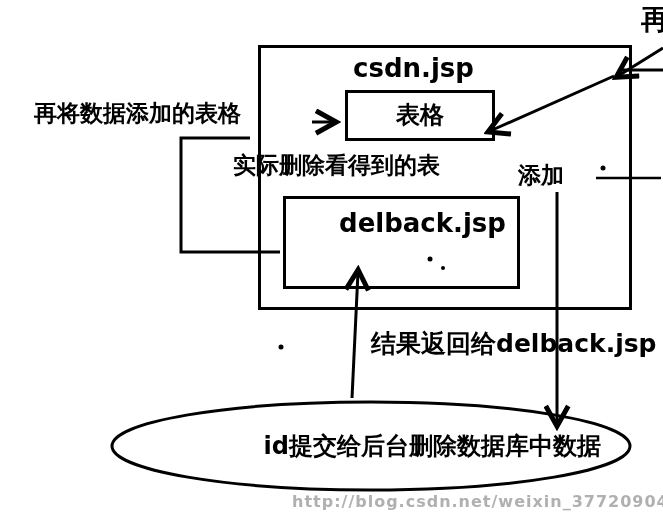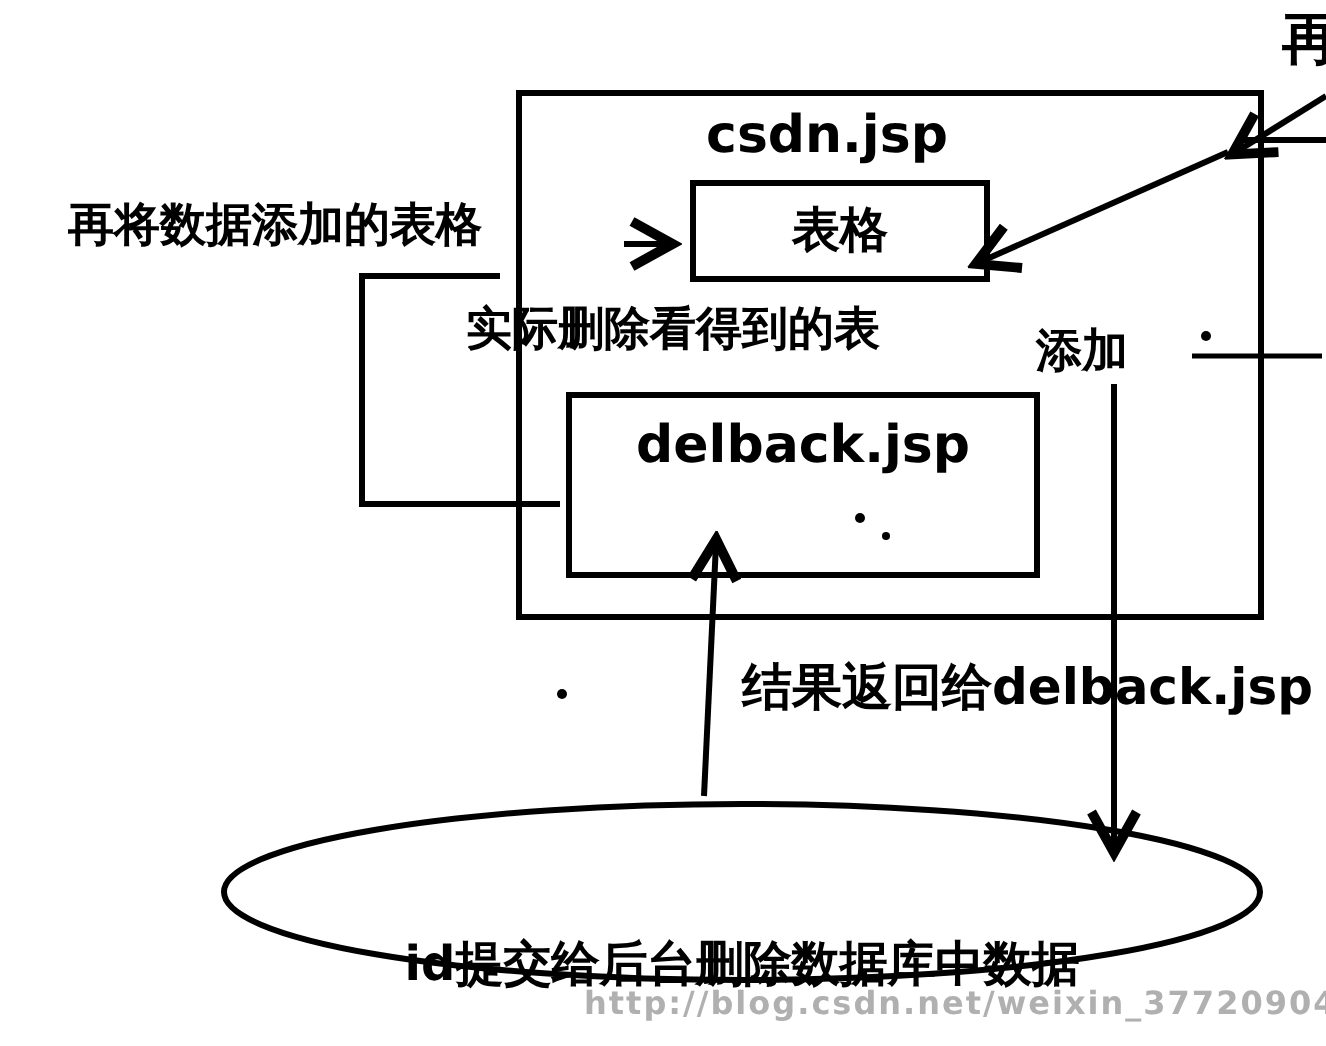--- a/index.html
+++ b/index.html
@@ -71,28 +71,28 @@
 
 <div class="box" style="left:258px;top:45px;width:374px;height:265px;"></div>
 
 <div class="label" style="left:346px;top:54px;width:135px;font-size:26px;text-align:center;">csdn.jsp</div>
 
 <div class="box center" style="left:345px;top:90px;width:150px;height:51px;">
   <span class="label" style="position:static;font-size:24px;">表格</span>
 </div>
 
 <div class="box" style="left:283px;top:196px;width:237px;height:93px;">
-  <div class="label" style="position:absolute;left:0;top:10px;width:100%;font-size:26px;text-align:center;">delback.jsp</div>
+  <div class="label" style="position:absolute;left:0;top:10px;width:100%;font-size:26px;text-align:center;padding-left:21px;">delback.jsp</div>
 </div>
 
 <div class="label" style="left:34px;top:100px;font-size:23px;">再将数据添加的表格</div>
 
 <div class="label" style="left:233px;top:152px;font-size:23px;">实际删除看得到的表</div>
 
 <div class="label" style="left:518px;top:163px;font-size:23px;font-family:Liberation Serif, serif;">添加</div>
 
 <div class="label" style="left:371px;top:330px;font-size:25px;">结果返回给delback.jsp</div>
 
-<div class="label" style="left:141px;top:433px;width:460px;font-size:24px;text-align:center;margin-top:36px;">id提交给后台删除数据库中数据</div>
+<div class="label" style="left:141px;top:433px;width:460px;font-size:24px;text-align:right;">id提交给后台删除数据库中数据</div>
 
 <div class="label" style="left:641px;top:4px;font-size:28px;">再</div>
 
 <div class="watermark">http://blog.csdn.net/weixin_37720904</div>
 
 </body></html>

